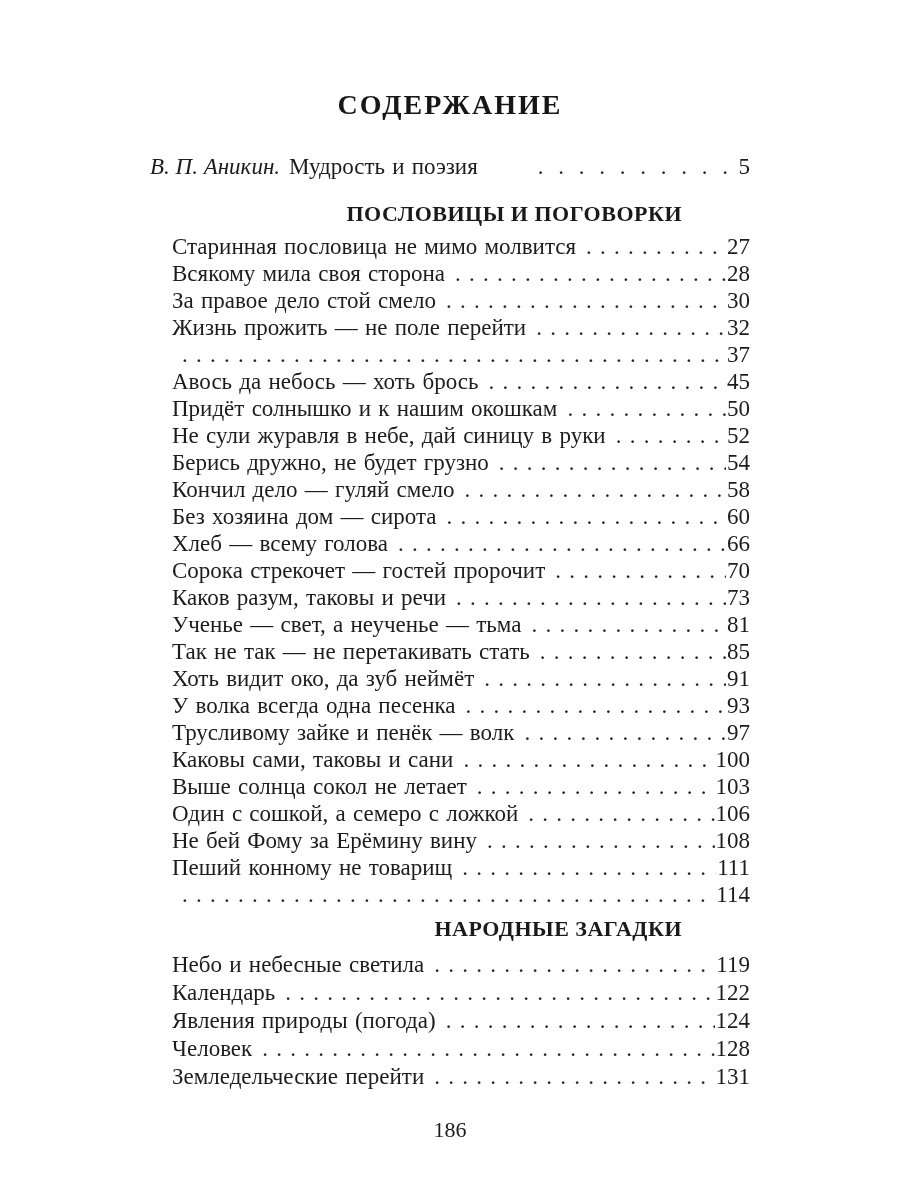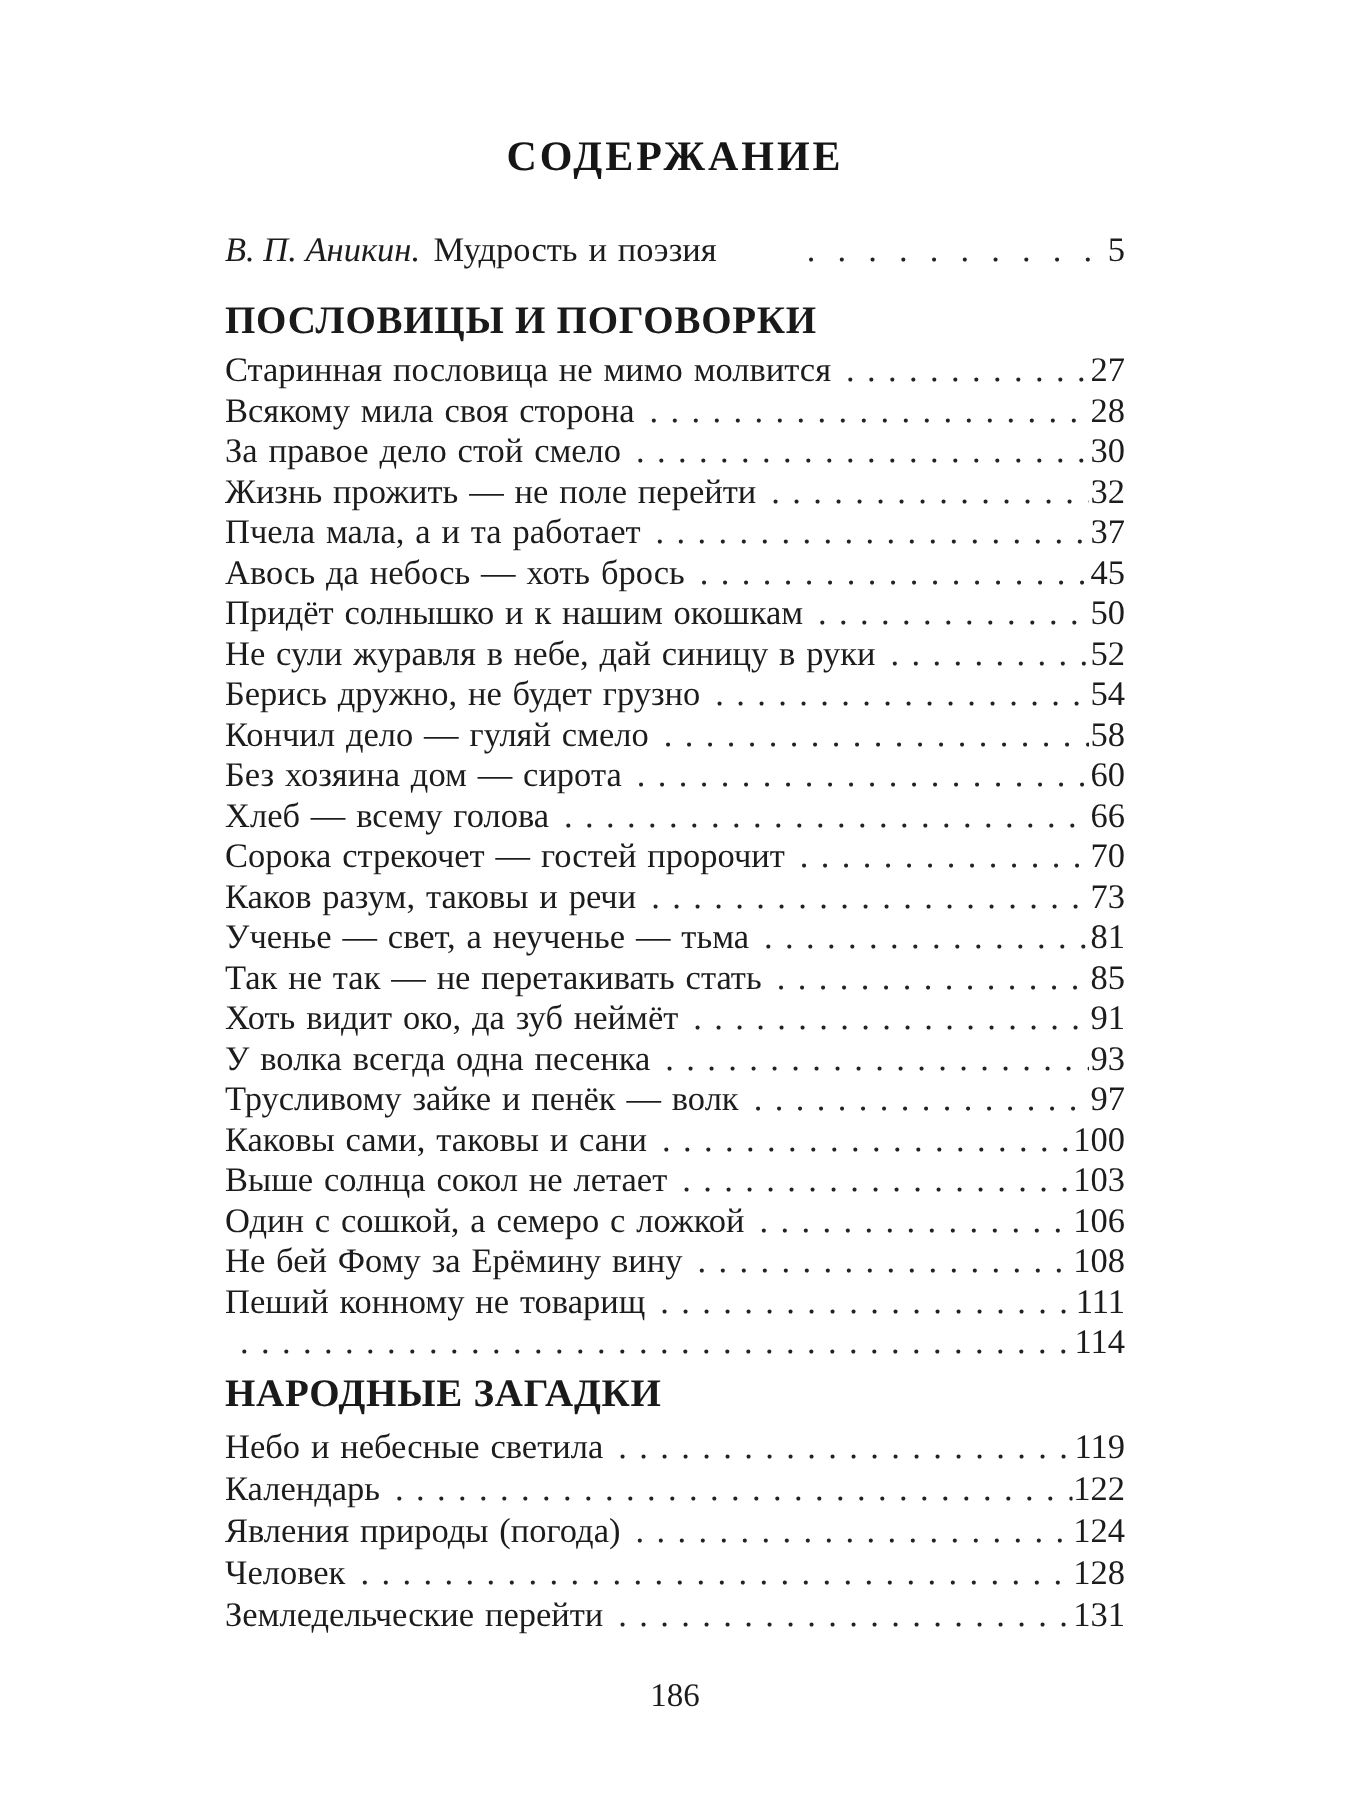--- a/index.html
+++ b/index.html
@@ -29,36 +29,37 @@
     margin-top: 33px;
     display: flex;
     align-items: baseline;
     font-size: 23px;
     line-height: 27px;
     white-space: nowrap;
   }
   .intro-author { font-style: italic; margin-right: 9px; }
   .section-heading {
     margin: 0 68px 0 0;
-    font-size: 26px;
+    font-size: 22px;
     font-weight: 700;
     line-height: 27px;
-    text-align: left;
+    text-align: right;
     letter-spacing: 0.5px;
     color: #1a1a1a;
   }
   .heading-1 { margin-top: 20px; }
   .heading-2 { margin-top: 7px; }
   .entries { margin-top: 6px; }
   .entries-2 { margin-top: 9px; }
   .row {
     display: flex;
     align-items: baseline;
     font-size: 23px;
     line-height: 27px;
+    margin-left: 22px;
   }
   .entries-2 .row { line-height: 28px; }
   .lbl { white-space: nowrap; word-spacing: 1.5px; }
   .dots {
     flex: 1 1 auto;
     overflow: hidden;
     white-space: nowrap;
     text-align: right;
     word-spacing: 2.5px;
     padding-left: 10px;
@@ -107,21 +108,20 @@
           <span class="lbl">За правое дело стой смело</span>
           <span class="dots">. . . . . . . . . . . . . . . . . . . . . . . . . . . . . . . . . . . . . . . . . . . . . . . . . . . . . . . . . . . .</span>
           <span class="num">30</span>
         </div>
       <div class="row">
           <span class="lbl">Жизнь прожить — не поле перейти</span>
           <span class="dots">. . . . . . . . . . . . . . . . . . . . . . . . . . . . . . . . . . . . . . . . . . . . . . . . . . . . . . . . . . . .</span>
           <span class="num">32</span>
         </div>
       <div class="row">
-          <span class="lbl">Пчела мала, а и та работает</span>
           <span class="dots">. . . . . . . . . . . . . . . . . . . . . . . . . . . . . . . . . . . . . . . . . . . . . . . . . . . . . . . . . . . .</span>
           <span class="num">37</span>
         </div>
       <div class="row">
           <span class="lbl">Авось да небось — хоть брось</span>
           <span class="dots">. . . . . . . . . . . . . . . . . . . . . . . . . . . . . . . . . . . . . . . . . . . . . . . . . . . . . . . . . . . .</span>
           <span class="num">45</span>
         </div>
       <div class="row">
           <span class="lbl">Придёт солнышко и к нашим окошкам</span>

